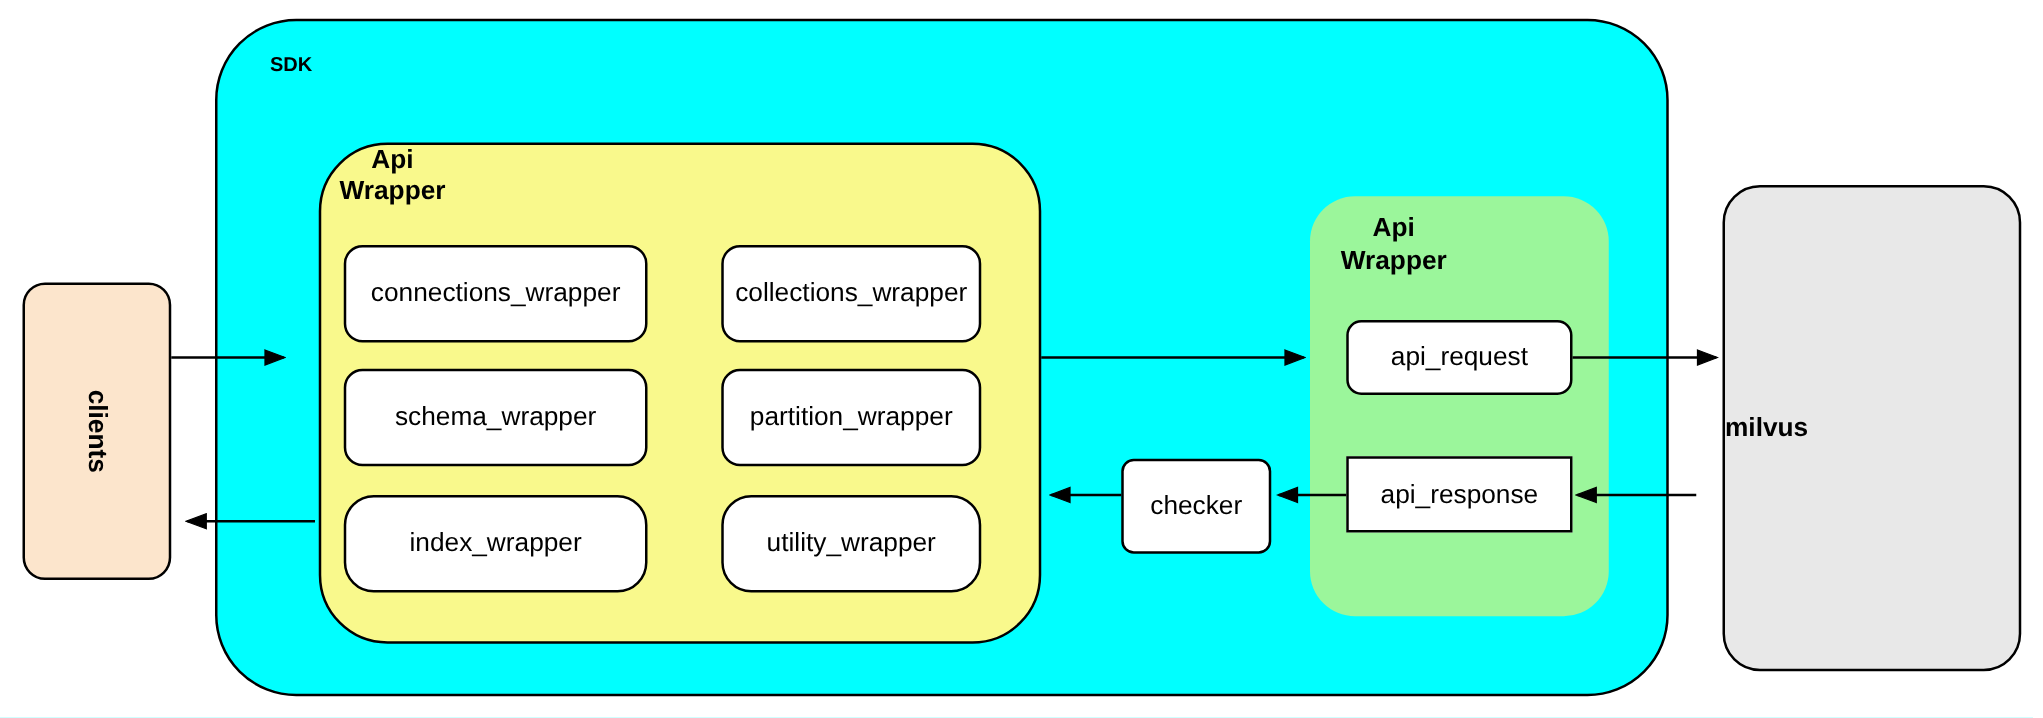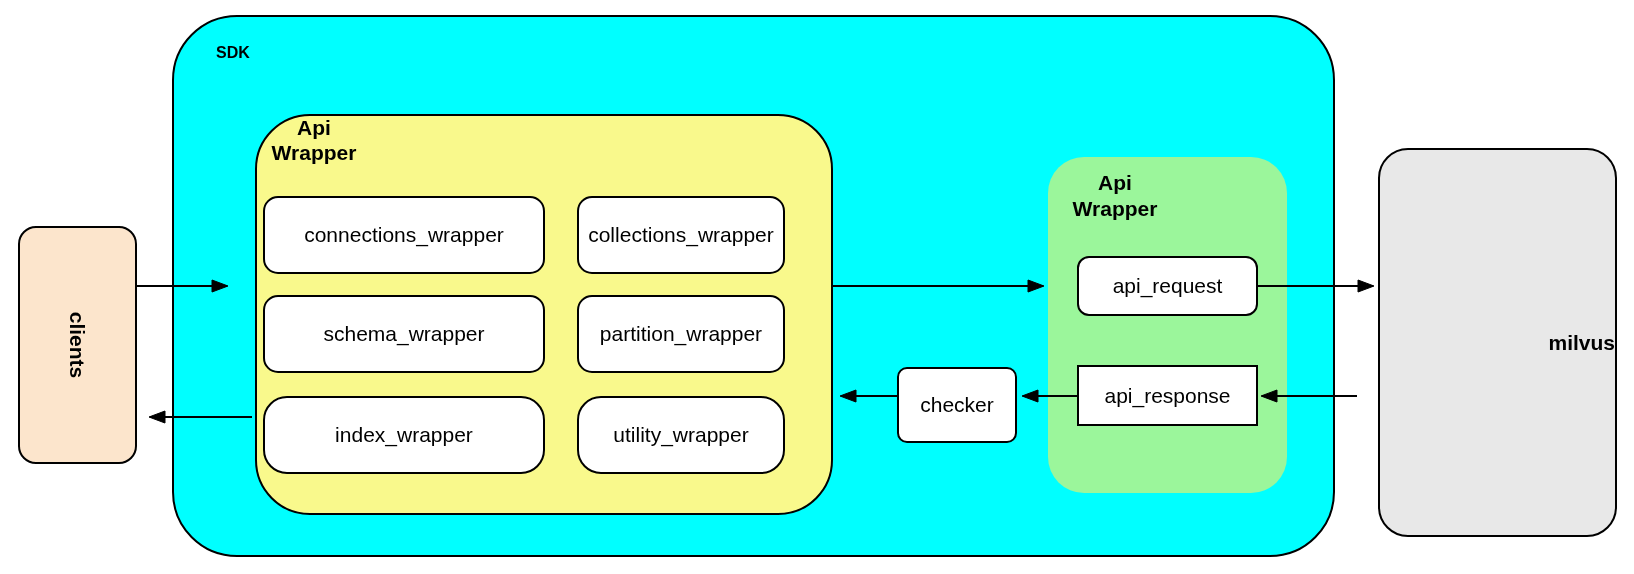--- a/index.html
+++ b/index.html
@@ -15,25 +15,25 @@
   .api-wrapper{left:255px;top:114px;width:578px;height:401px;border-radius:55px;background:var(--api-wrapper-fill);}
   .api-wrapper-label{position:absolute;left:255px;top:115px;width:118px;text-align:center;
     font-size:21px;font-weight:700;line-height:25px;color:#000;}
   .gateway{left:1048px;top:157px;width:239px;height:336px;border-radius:36px;background:var(--api-gateway-fill);border:none;}
   .gateway-label{position:absolute;left:1048px;top:170px;width:134px;text-align:center;
     font-size:21px;font-weight:700;line-height:26px;color:#000;}
   .clients{left:18px;top:226px;width:119px;height:238px;border-radius:18px;background:var(--clients-fill);
     display:flex;align-items:center;justify-content:center;}
   .clients span{transform:rotate(90deg);font-size:21px;font-weight:700;white-space:nowrap;color:#000;}
   .milvus{left:1378px;top:148px;width:239px;height:389px;border-radius:30px;background:var(--milvus-fill);
-    display:flex;align-items:center;justify-content:flex-end;font-size:21px;font-weight:700;color:#000;}
+    display:flex;align-items:center;justify-content:flex-start;font-size:21px;font-weight:700;color:#000;}
   .node{background:var(--node-fill);display:flex;align-items:center;justify-content:center;
     font-size:21px;color:#000;white-space:nowrap;}
   .module{height:78px;border-radius:15px;}
-  .c1{left:263px;width:282px;} .c2{left:577px;width:208px;}
+  .c1{left:275px;width:243px;} .c2{left:577px;width:208px;}
   .r1{top:196px;} .r2{top:295px;} .r3{top:396px;border-radius:24px;}
   .checker{left:897px;top:367px;width:120px;height:76px;border-radius:10px;}
   .api-request{left:1077px;top:256px;width:181px;height:60px;border-radius:12px;justify-content:center;}
   .api-response{left:1077px;top:365px;width:181px;height:61px;border-radius:0;}
   #arrows{position:absolute;left:0;top:0;width:1634px;height:574px;pointer-events:none;}
   #arrows line{stroke:var(--stroke);stroke-width:2;}
 </style>
 </head>
 <body>
 

